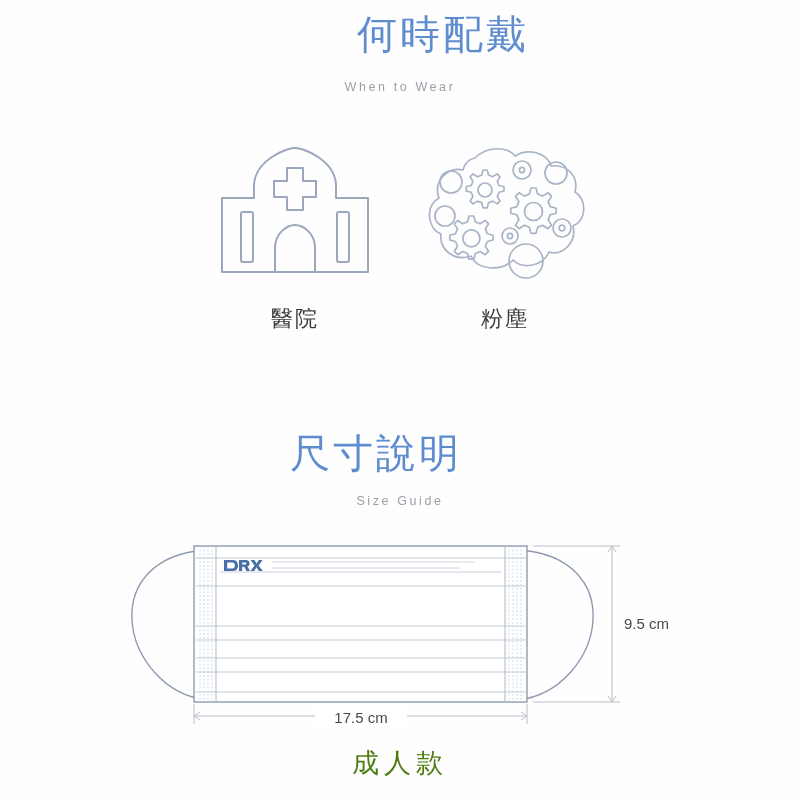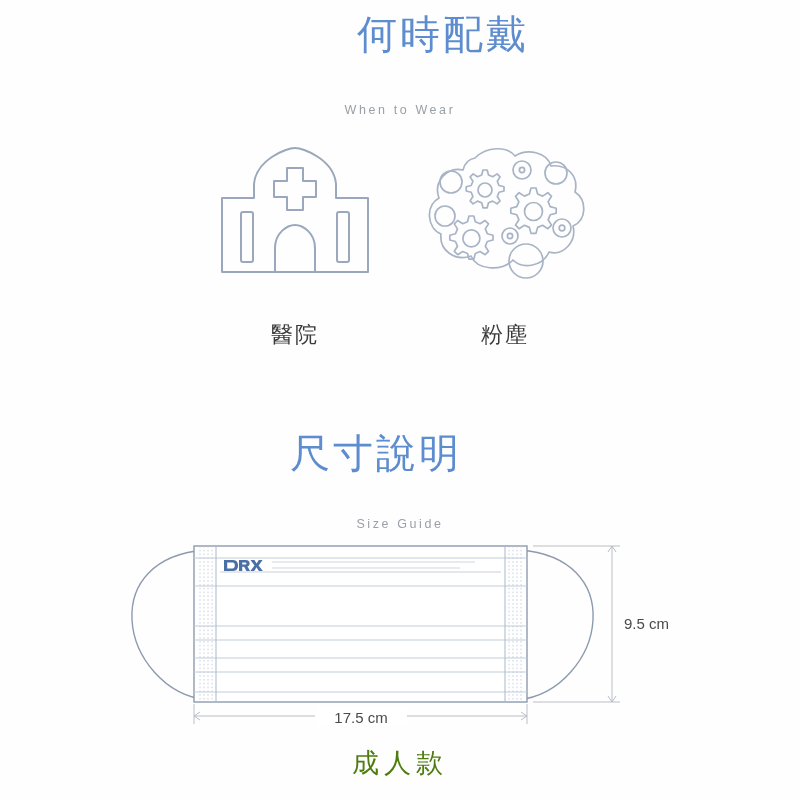--- a/index.html
+++ b/index.html
@@ -42,21 +42,20 @@
     font-family: "DejaVu Sans", "Liberation Sans", sans-serif;
   }
 
   .heading-en {
     text-align: center;
     color: #9aa0a8;
     font-size: 12.5px;
     letter-spacing: 2.6px;
     font-weight: 400;
     font-family: "Liberation Sans", sans-serif;
-    margin-top: 23px;
   }
 
   #when-title { position: absolute; top: 14px; left: 0; width: 800px; padding-left: 43px; }
   #when-sub   { position: absolute; top: 80px; left: 0; width: 800px; }
 
   .icon-row {
     position: absolute;
     top: 140px;
     left: 0;
     width: 800px;
@@ -70,21 +69,21 @@
     flex-direction: column;
     align-items: center;
   }
   .icon-art {
     height: 150px;
     display: flex;
     align-items: center;
     justify-content: center;
   }
   .icon-label {
-    margin-top: 30px;
+    margin-top: 14px;
     font-size: 22px;
     color: #3a3a3a;
     letter-spacing: 2px;
     font-family: "DejaVu Sans", "Liberation Sans", sans-serif;
   }
 
   
   #size-title { position: absolute; top: 433px; left: 0; width: 752px; }
   #size-sub   { position: absolute; top: 494px; left: 0; width: 800px; }
 

